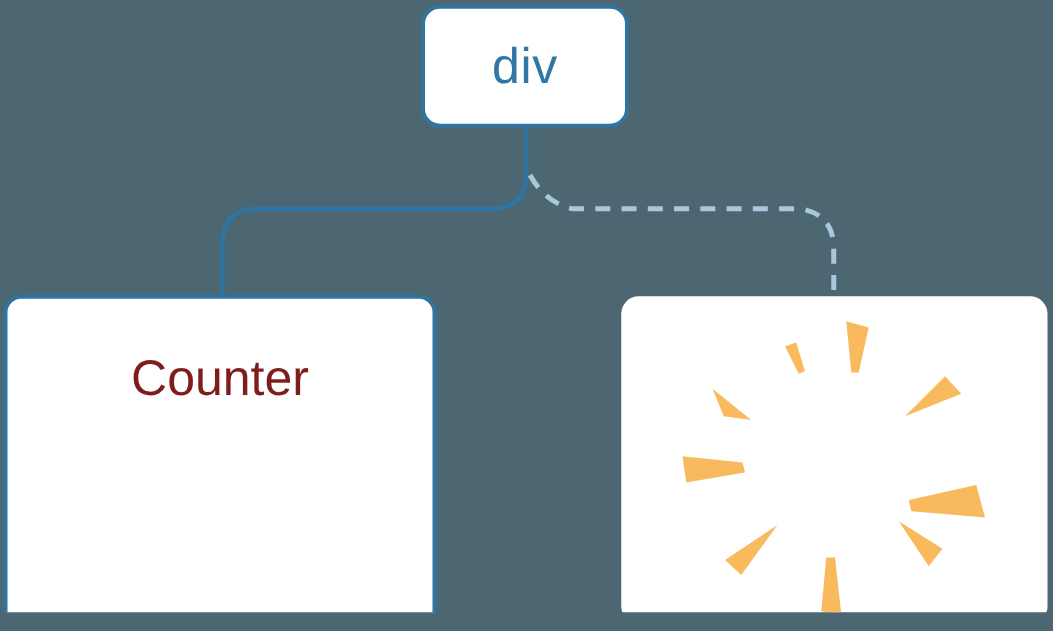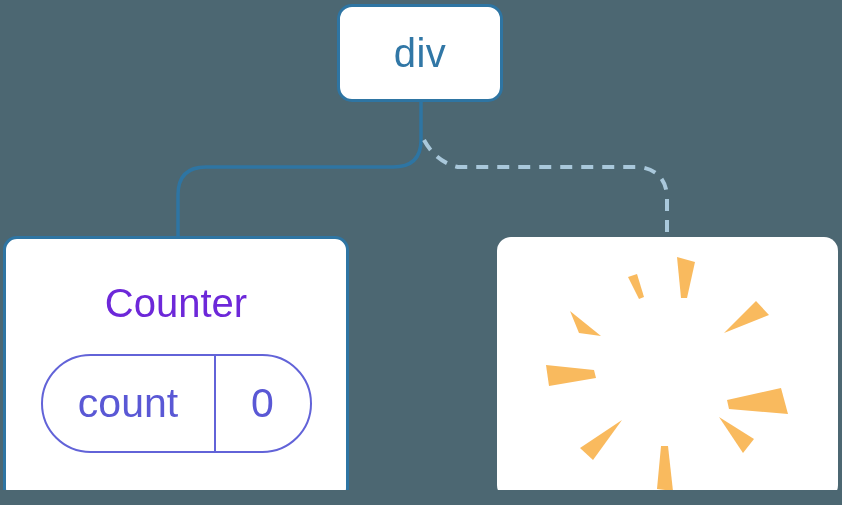--- a/index.html
+++ b/index.html
@@ -44,21 +44,21 @@
     border: 3px solid #2E75A3;
     border-radius: 14px;
     display: flex;
     flex-direction: column;
     align-items: center;
   }
   .counter-title {
     margin-top: 42px;
     font-size: 40px;
     font-weight: 500;
-    color: #6d28d9;
+    color: #7f1d1d;
   }
   .state-pill {
     margin-top: 28px;
     width: 271px; height: 99px;
     box-sizing: border-box;
     border: 2.5px solid #6263D8;
     border-radius: 50px;
     display: flex;
     overflow: hidden;
     background: #ffffff;
@@ -102,28 +102,20 @@
     <path d="M421,101 L421,140 Q421,167 393,167 L206,167 Q178,167 178,195 L178,238" fill="none" stroke="#2E75A3" stroke-width="3.5"></path>
     <path d="M424,140 Q436,162 458,167 L640,167 Q666,171 667,197 L667,239" fill="none" stroke="#A9C8DB" stroke-width="4" stroke-dasharray="12 9"></path>
   </svg>
 
   <div class="root-node">
     <span class="root-node-label">div</span>
   </div>
 
   <div class="counter-card">
     <div class="counter-title">Counter</div>
-    <div class="state-pill">
-      <div class="state-name-cell">
-        <span class="state-name-label">count</span>
-      </div>
-      <div class="state-value-cell">
-        <span class="state-value-label">0</span>
-      </div>
-    </div>
   </div>
 
   <div class="removed-card">
     <svg class="poof-icon" viewBox="0 0 341 262">
       <g fill="#F9BA5E">
         <polygon points="180,20 198,25 190,61 184,61"></polygon>
         <polygon points="131,40 140,37 147,60 142,62"></polygon>
         <polygon points="73,74 82,96 104,99"></polygon>
         <polygon points="49,128 52,149 99,141 97,133"></polygon>
         <polygon points="259,64 272,78 227,96"></polygon>

